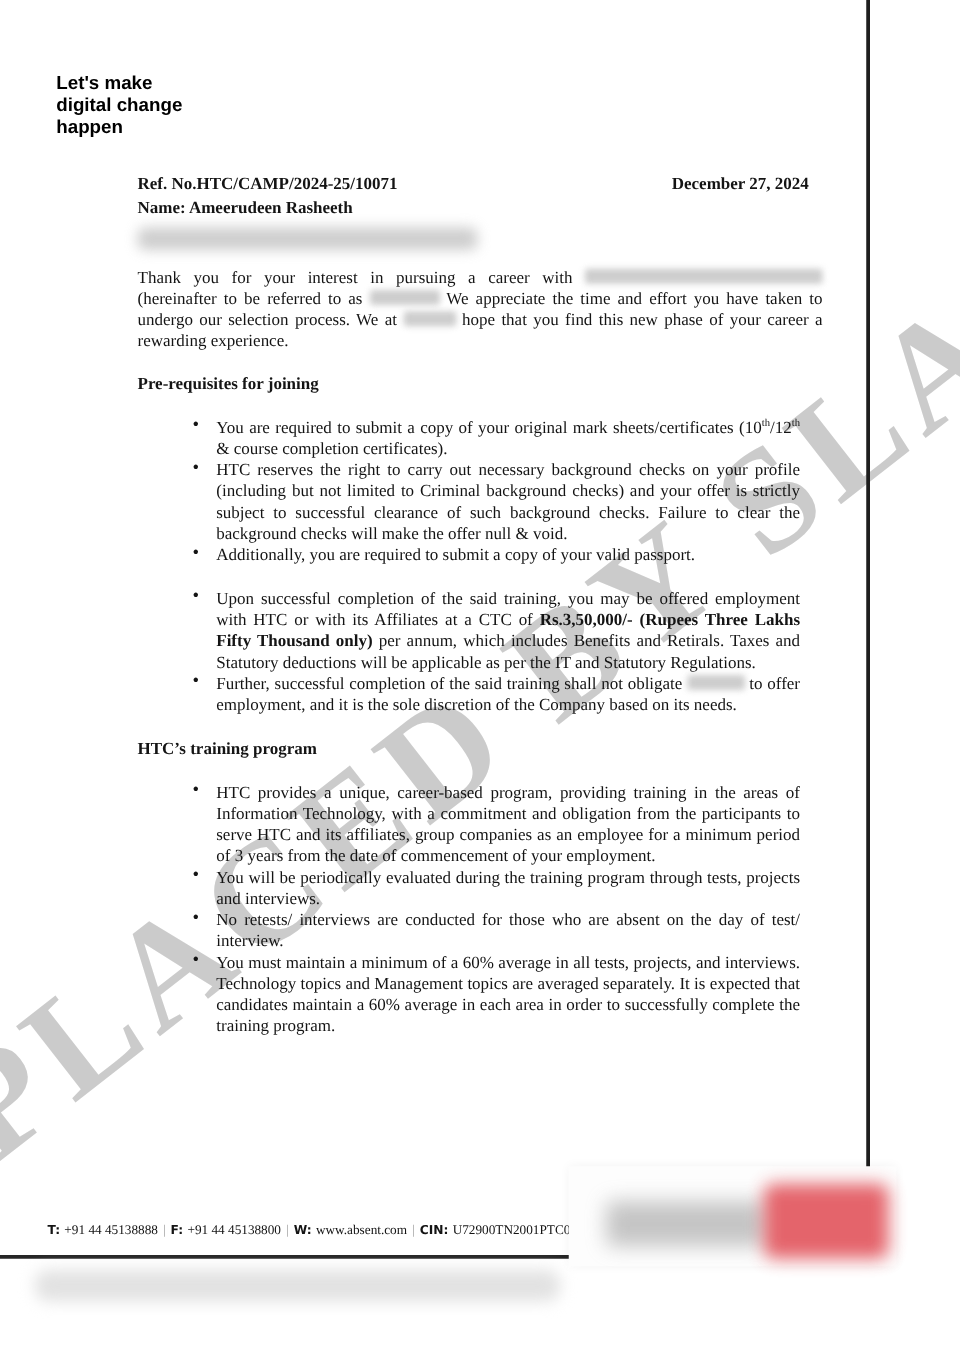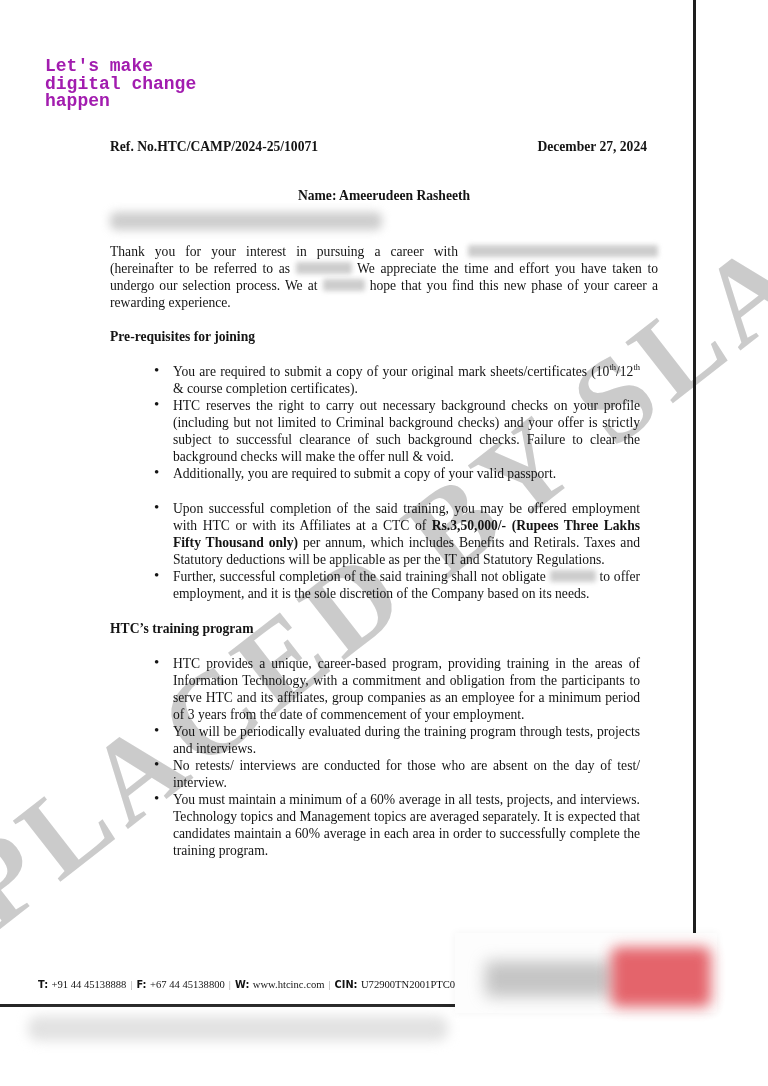--- a/index.html
+++ b/index.html
@@ -12,25 +12,25 @@
     font-family: "Liberation Serif", serif;
     color: #141414;
     font-size: 13.6px;
     line-height: 17px;
   }
 
   
   .logo-tagline {
     position: absolute;
     top: 58px; left: 45px;
-    font-family: Liberation Mono, monospace;
-    font-size: 18px;
+    font-family: Liberation Sans, sans-serif;
+    font-size: 15px;
     line-height: 17.5px;
     font-weight: 600;
-    color: #a21caf;
+    color: #000000;
     white-space: pre-line;
     z-index: 1;
   }
 
   
   .watermark {
     position: absolute;
     left: 380px; top: 582px;
     transform: translate(-50%, -50%) rotate(-38deg);
     font-family: "Liberation Serif", serif;
@@ -53,21 +53,21 @@
   }
 
   .ref-row {
     margin-top: 138px;
     display: flex;
     justify-content: space-between;
     font-weight: bold;
   }
   .ref-row .date { padding-right: 11px; }
 
-  .name-line { margin-top: 32px; font-weight: bold; text-align: center; }
+  .name-line { margin-top: 2px; font-weight: bold; }
 
   .redacted-address {
     margin-top: 8px;
     width: 272px; height: 18px;
     background: #bdbdbd;
     filter: blur(5px);
     border-radius: 6px;
     opacity: 0.75;
   }
 
@@ -227,21 +227,21 @@
           <ul>
             <li>HTC provides a unique, career-based program, providing training in the areas of Information Technology, with a commitment and obligation from the participants to serve HTC and its affiliates, group companies as an employee for a minimum period of 3 years from the date of commencement of your employment.</li>
             <li>You will be periodically evaluated during the training program through tests, projects and interviews.</li>
             <li>No retests/ interviews are conducted for those who are absent on the day of test/ interview.</li>
             <li>You must maintain a minimum of a 60% average in all tests, projects, and interviews. Technology topics and Management topics are averaged separately. It is expected that candidates maintain a 60% average in each area in order to successfully complete the training program.</li>
           </ul>
         </div>
       </div>
   </div>
 
-  <div class="footer"><span class="flabel">T: </span><span>+91 44 45138888</span><span class="sep">|</span><span class="flabel">F: </span><span>+67 44 45138800</span><span class="sep">|</span><span class="flabel">W: </span><span>www.htcinc.com</span><span class="sep">|</span><span class="flabel">CIN: </span><span>U72900TN2001PTC047862</span></div>
+  <div class="footer"><span class="flabel">T: </span><span>+91 44 45138888</span><span class="sep">|</span><span class="flabel">F: </span><span>+91 44 45138800</span><span class="sep">|</span><span class="flabel">W: </span><span>www.absent.com</span><span class="sep">|</span><span class="flabel">CIN: </span><span>U72900TN2001PTC047862</span></div>
   <div class="footer-line"></div>
   <div class="bottom-blur-text"></div>
 
   <div class="bottom-logo">
     <div class="glyph-blur"></div>
     <div class="red-blur"></div>
   </div>
 
   <div class="right-edge-line"></div>
 </div>

